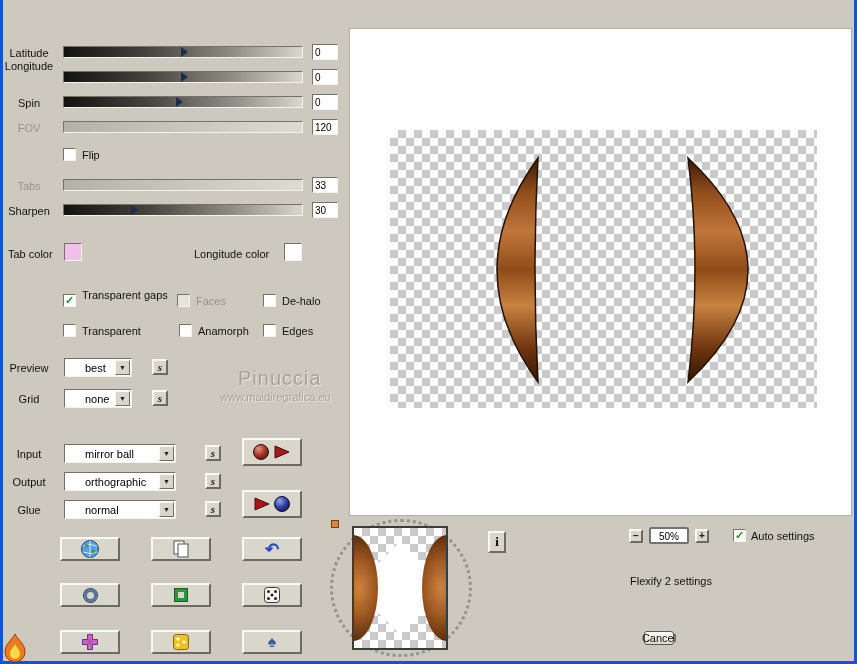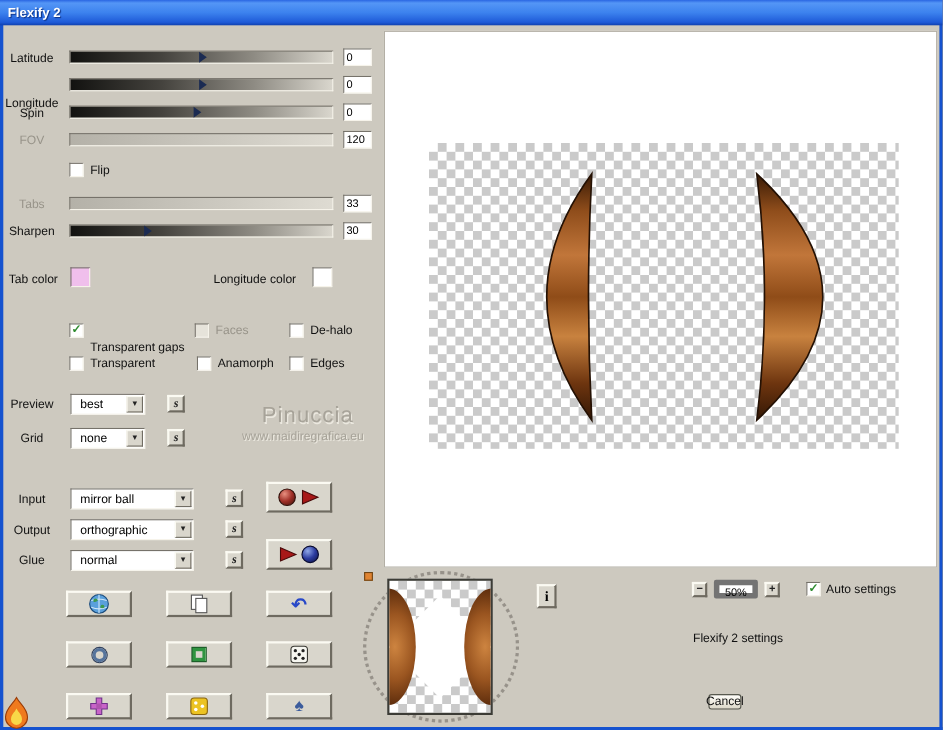--- a/index.html
+++ b/index.html
@@ -27,21 +27,21 @@
   .valbox{width:26px;height:16px;background:#fff;border:1px solid;
     border-color:#76726a #f6f3ea #f6f3ea #76726a;
     font-family:"Liberation Sans",sans-serif;font-size:10px;padding:1px 2px;color:#000}
   .cb{width:13px;height:13px;background:#fff;border:1px solid;
     border-color:#76726a #f6f3ea #f6f3ea #76726a;
     font-weight:bold;font-size:11px;line-height:11px;text-align:center;color:#2e8b2e}
   .cb.off{background:#e6e3da}
   .swatch{width:18px;height:18px;border:1px solid;border-color:#76726a #f6f3ea #f6f3ea #76726a}
   .dd{height:19px;background:#fff;border:1px solid;border-color:#76726a #f6f3ea #f6f3ea #76726a;
     display:flex;align-items:center}
-  .ddv{flex:1;font-size:11px;padding-left:8px;color:#000;white-space:nowrap;overflow:hidden}
+  .ddv{flex:1;font-size:11px;padding-left:20px;color:#000;white-space:nowrap;overflow:hidden}
   .dda{width:15px;height:15px;background:#d9d6cc;border:1px solid;
     border-color:#fbfaf2 #716d63 #716d63 #fbfaf2;font-size:7px;line-height:13px;
     text-align:center;color:#222;margin-right:1px;flex:0 0 15px}
   .btn{background:#d9d6cc;border:2px solid;border-color:#fbfaf2 #6e6a60 #6e6a60 #fbfaf2;
     display:flex;align-items:center;justify-content:center;cursor:pointer}
   .sbtn{width:16px;height:16px;font-family:"Liberation Serif",serif;
     font-style:italic;font-weight:bold;font-size:11px;color:#222}
   .gbtn{width:60px;height:24px}
   .abtn{width:60px;height:28px}
   .minibtn{width:14px;height:14px;font-size:10px;line-height:10px;font-weight:bold;color:#222}
@@ -49,47 +49,44 @@
   .xpbtn{background:linear-gradient(180deg,#fffefb,#ece9dd 60%,#dcd8ca);
     border:1px solid #58594f;border-radius:3px;font-size:11px;color:#111;
     display:flex;align-items:center;justify-content:center;cursor:pointer}
   .okbtn{box-shadow:0 0 0 1px #6a82b4 inset}
   .glyph-undo{font-size:17px;font-weight:bold;color:#2848c8;line-height:17px}
   .glyph-spade{font-size:16px;color:#3c5c9c;line-height:16px}
   .ring{width:13px;height:13px;border:3px solid #56749c;border-radius:50%;box-shadow:0 0 0 1px #31405c}
   .gsq{width:12px;height:12px;border:3px solid #2f9440;box-shadow:0 0 0 1px #1c5a28}
   .watermark1{font-size:20px;color:#a7a399;letter-spacing:1px;text-shadow:1px 1px 0 #ebe8df}
   .watermark2{font-size:11px;color:#a7a399;text-shadow:1px 1px 0 #ebe8df}
-  .readout{width:40px;height:17px;background:#fff;border:5px solid #737373;border-radius:2px;
+  .readout{width:40px;height:17px;background:#fff;border:2px solid #737373;border-radius:2px;
     font-size:10px;text-align:center;line-height:15px;color:#000}
   .dots{left:330px;top:519px;width:142px;height:138px;border:3px dotted #97928a;border-radius:50%}
   .dialsq{left:331px;top:520px;width:8px;height:8px;background:#e08432;border:1px solid #6e4414}
   .thumb{left:352px;top:526px;width:96px;height:124px;border:2px solid #3c3c36;overflow:hidden}
   .tdiamond{position:absolute;left:13px;top:27px;width:66px;height:66px;background:#fff;transform:rotate(45deg)}
   .tblob{position:absolute;width:50px;height:106px;border-radius:50%}
   .tblob.l{left:-26px;top:7px;background:radial-gradient(ellipse at 62% 50%,#cd8440 0%,#9a5520 40%,#5c2c0c 72%,#2f1505 100%)}
   .tblob.r{left:68px;top:7px;background:radial-gradient(ellipse at 38% 50%,#cd8440 0%,#9a5520 40%,#5c2c0c 72%,#2f1505 100%)}
   .status{font-size:11px;color:#111}
 </style>
 </head>
 <body>
 
 <div class="screen">
 
-  <div class="abs titlebar">
-    <span>Flexify 2</span>
-  </div>
 
   <span class="abs lbl rl" style="top:47px">Latitude</span>
   <div class="abs track" style="left:63px;top:46px">
     <div class="marker" style="left:49%"></div>
   </div>
   <input class="abs valbox" style="left: 312px; top: 44px;" value="0">
 
-  <span class="abs lbl rl" style="top:88px">Longitude</span>
+  <span class="abs lbl rl" style="top:60px">Longitude</span>
   <div class="abs track" style="left:63px;top:71px">
     <div class="marker" style="left:49%"></div>
   </div>
   <input class="abs valbox" style="left: 312px; top: 69px;" value="0">
 
   <span class="abs lbl rl" style="top:97px">Spin</span>
   <div class="abs track" style="left:63px;top:96px">
     <div class="marker" style="left:47%"></div>
   </div>
   <input class="abs valbox" style="left: 312px; top: 94px;" value="0">
@@ -114,21 +111,21 @@
   <input class="abs valbox" style="left: 312px; top: 202px;" value="30">
 
   <span class="abs lbl" style="left:8px;top:248px">Tab color</span>
   <div class="abs swatch" style="left: 64px; top: 243px; background: rgb(240, 191, 236);"></div>
   <span class="abs lbl" style="left:194px;top:248px">Longitude color</span>
   <div class="abs swatch" style="left: 284px; top: 243px; background: rgb(255, 255, 255);"></div>
 
   <div class="abs cb" style="left:63px;top:294px">
     <span>✓</span>
   </div>
-  <span class="abs lbl" style="left:82px;top:310px">Transparent gaps</span>
+  <span class="abs lbl" style="left:82px;top:289px">Transparent gaps</span>
 
   <div class="abs cb off" style="left:177px;top:294px">
     <span></span>
   </div>
   <span class="abs lbl dis" style="left:196px;top:295px">Faces</span>
 
   <div class="abs cb" style="left:263px;top:294px">
     <span></span>
   </div>
   <span class="abs lbl" style="left:282px;top:295px">De-halo</span>

